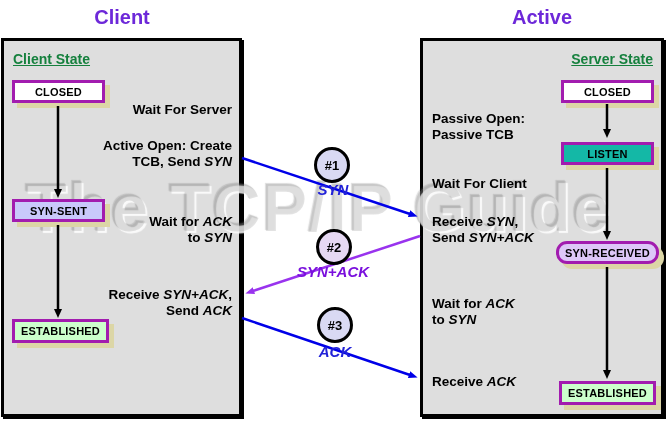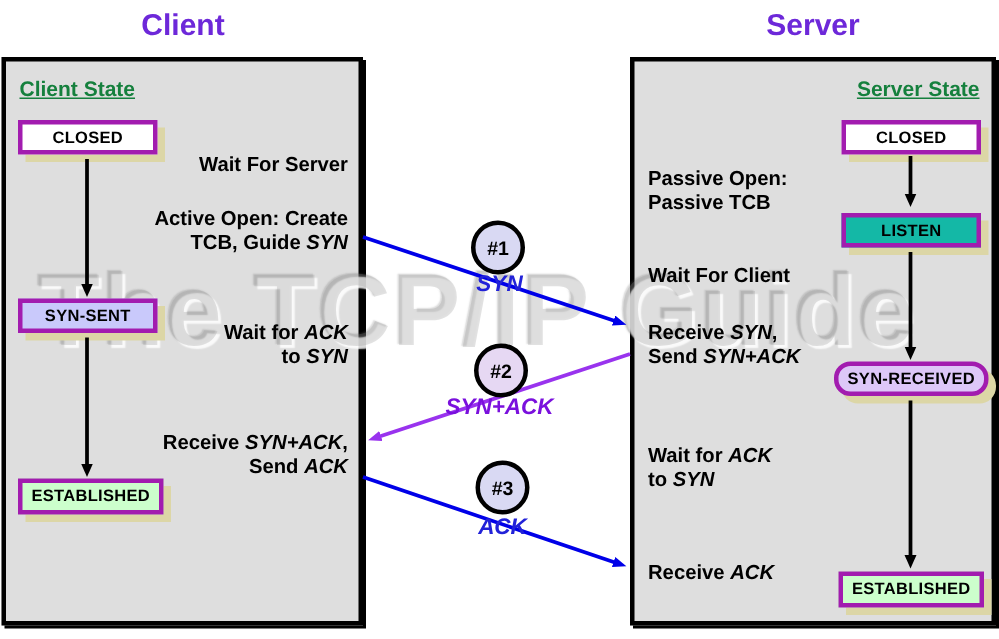--- a/index.html
+++ b/index.html
@@ -64,21 +64,21 @@
   #msg1-label{left:333px;top:181px;}
   #msg2-label{left:333px;top:263px;}
   #msg3-label{left:335px;top:343px;}
 </style>
 </head>
 <body>
 
 <div class="stage">
 
   <div class="ptitle" id="client-title">Client</div>
-  <div class="ptitle" id="server-title">Server</div>
+  <div class="ptitle" id="server-title">Active</div>
 
   <div class="panel" id="client-panel"></div>
   <div class="panel" id="server-panel"></div>
 
   <div class="watermark">The TCP/IP Guide</div>
 
   <div class="state-header" id="client-state-header">Client State</div>
   <div class="state-header" id="server-state-header">Server State</div>
 
   <div class="state-box" id="c-state-closed" style="background: rgb(255, 255, 255);">
@@ -102,21 +102,21 @@
   </div>
   <div class="state-box" id="s-state-established" style="background: rgb(204, 255, 204);">
     <span class="state-label">ESTABLISHED</span>
   </div>
 
   <div class="ann right" id="c-ann-wait-server">
       <div><span>Wait For Server</span></div>
     </div>
   <div class="ann right" id="c-ann-active-open">
       <div><span>Active Open: Create</span></div>
-      <div><span>TCB, Guide </span><span class="it">SYN</span></div>
+      <div><span>TCB, Send </span><span class="it">SYN</span></div>
     </div>
   <div class="ann right" id="c-ann-wait-ack">
       <div><span>Wait for </span><span class="it">ACK</span></div>
       <div><span>to </span><span class="it">SYN</span></div>
     </div>
   <div class="ann right" id="c-ann-receive-synack">
       <div><span>Receive </span><span class="it">SYN+ACK</span><span>,</span></div>
       <div><span>Send </span><span class="it">ACK</span></div>
     </div>
 

